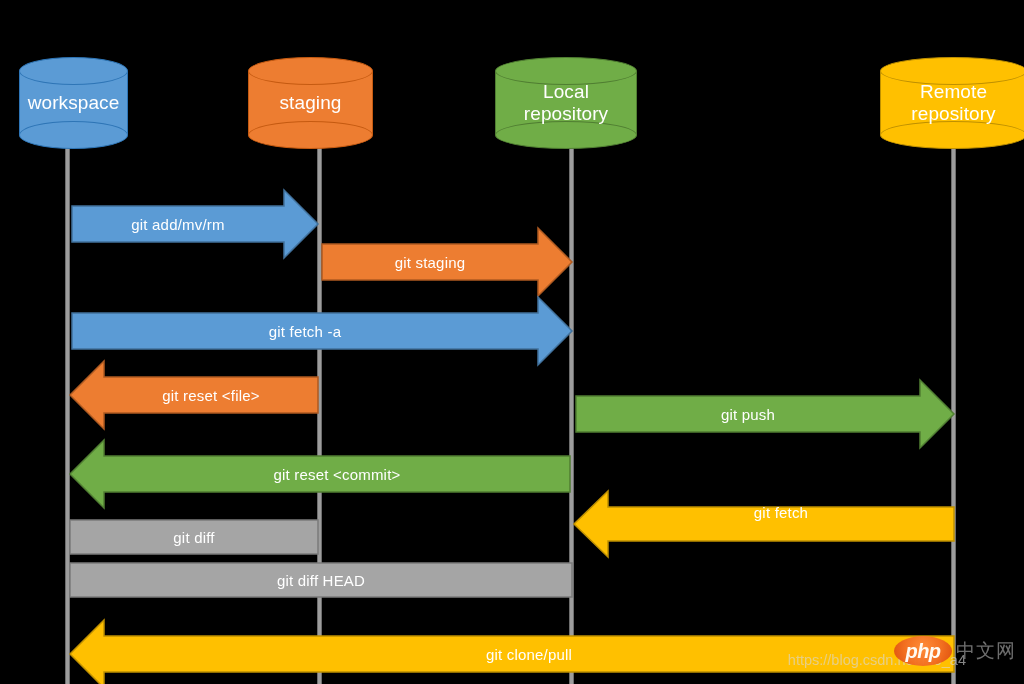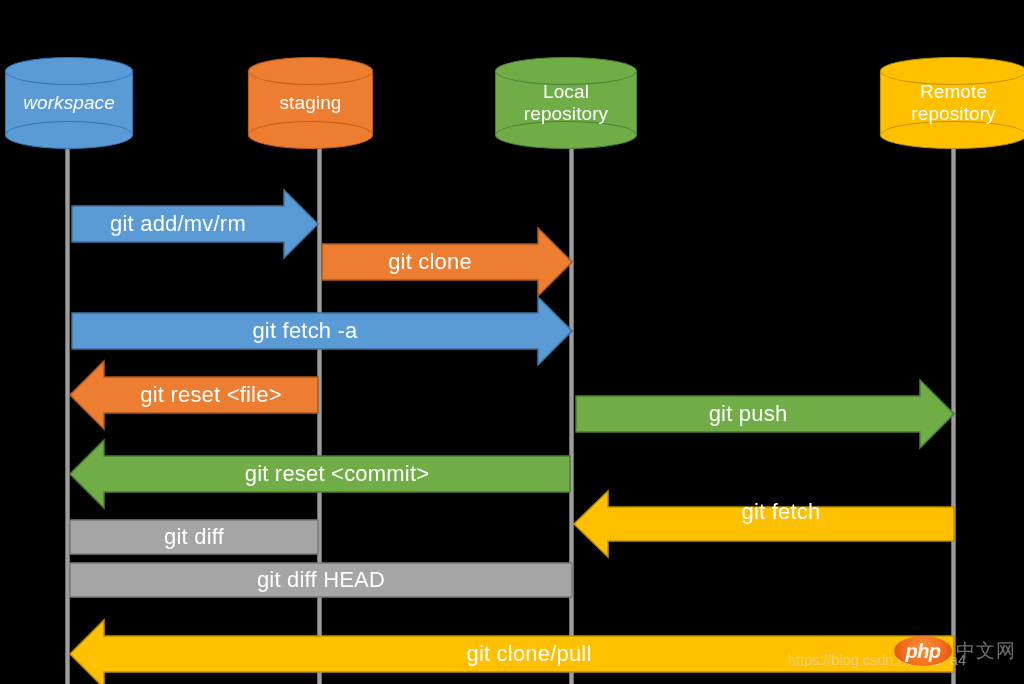--- a/index.html
+++ b/index.html
@@ -72,21 +72,21 @@
   
   #arrows {
     position: absolute;
     left: 0; top: 0;
     width: 1024px;
     height: 684px;
   }
   .arrow-label {
     position: absolute;
     color: #ffffff;
-    font-size: 22px;
+    font-size: 15px;
     white-space: nowrap;
     z-index: 6;
     letter-spacing: .2px;
     transform: translate(-50%, -50%);
   }
 
   
   #watermark {
     position: absolute;
     right: 8px;
@@ -149,30 +149,30 @@
       <polygon points="318,377 104,377 104,361 70,395 104,429 104,413 318,413" fill="#ED7D31" stroke="#AE5A21" stroke-width="1.5" stroke-linejoin="miter"></polygon>
       <polygon points="576,396 920,396 920,380 954,414 920,448 920,432 576,432" fill="#70AD47" stroke="#507E32" stroke-width="1.5" stroke-linejoin="miter"></polygon>
       <polygon points="570,456 104,456 104,440 70,474 104,508 104,492 570,492" fill="#70AD47" stroke="#507E32" stroke-width="1.5" stroke-linejoin="miter"></polygon>
       <polygon points="954,507 608,507 608,491 574,524 608,557 608,541 954,541" fill="#FFC000" stroke="#BF9000" stroke-width="1.5" stroke-linejoin="miter"></polygon>
       <polygon points="954,636 104,636 104,620 70,654 104,688 104,672 954,672" fill="#FFC000" stroke="#BF9000" stroke-width="1.5" stroke-linejoin="miter"></polygon>
     </svg>
   <div id="labels">
       <div class="arrow-label" style="left: 194px; top: 537px;">git diff</div>
       <div class="arrow-label" style="left: 321px; top: 580px;">git diff HEAD</div>
       <div class="arrow-label" style="left: 178px; top: 224px;">git add/mv/rm</div>
-      <div class="arrow-label" style="left: 430px; top: 262px;">git clone</div>
+      <div class="arrow-label" style="left: 430px; top: 262px;">git staging</div>
       <div class="arrow-label" style="left: 305px; top: 331px;">git fetch -a</div>
       <div class="arrow-label" style="left: 211px; top: 395px;">git reset &lt;file&gt;</div>
       <div class="arrow-label" style="left: 748px; top: 414px;">git push</div>
       <div class="arrow-label" style="left: 337px; top: 474px;">git reset &lt;commit&gt;</div>
       <div class="arrow-label" style="left: 781px; top: 512px;">git fetch</div>
       <div class="arrow-label" style="left: 529px; top: 654px;">git clone/pull</div>
     </div>
   <div id="nodes">
-      <div class="cyl" style="left: 5px; top: 57px; width: 128px; height: 92px; font-style: italic;">
+      <div class="cyl" style="left: 19px; top: 57px; width: 109px; height: 92px;">
         <div class="body" style="background: rgb(91, 155, 213); border-left: 1px solid rgb(46, 117, 182); border-right: 1px solid rgb(46, 117, 182);"></div>
         <div class="bottom" style="background: rgb(91, 155, 213); border: 1px solid rgb(46, 117, 182);"></div>
         <div class="top" style="background: rgb(91, 155, 213); border: 1px solid rgb(46, 117, 182);"></div>
         <div class="label">workspace</div>
       </div>
       <div class="cyl" style="left: 248px; top: 57px; width: 125px; height: 92px;">
         <div class="body" style="background: rgb(237, 125, 49); border-left: 1px solid rgb(197, 90, 17); border-right: 1px solid rgb(197, 90, 17);"></div>
         <div class="bottom" style="background: rgb(237, 125, 49); border: 1px solid rgb(197, 90, 17);"></div>
         <div class="top" style="background: rgb(237, 125, 49); border: 1px solid rgb(197, 90, 17);"></div>
         <div class="label">staging</div>

